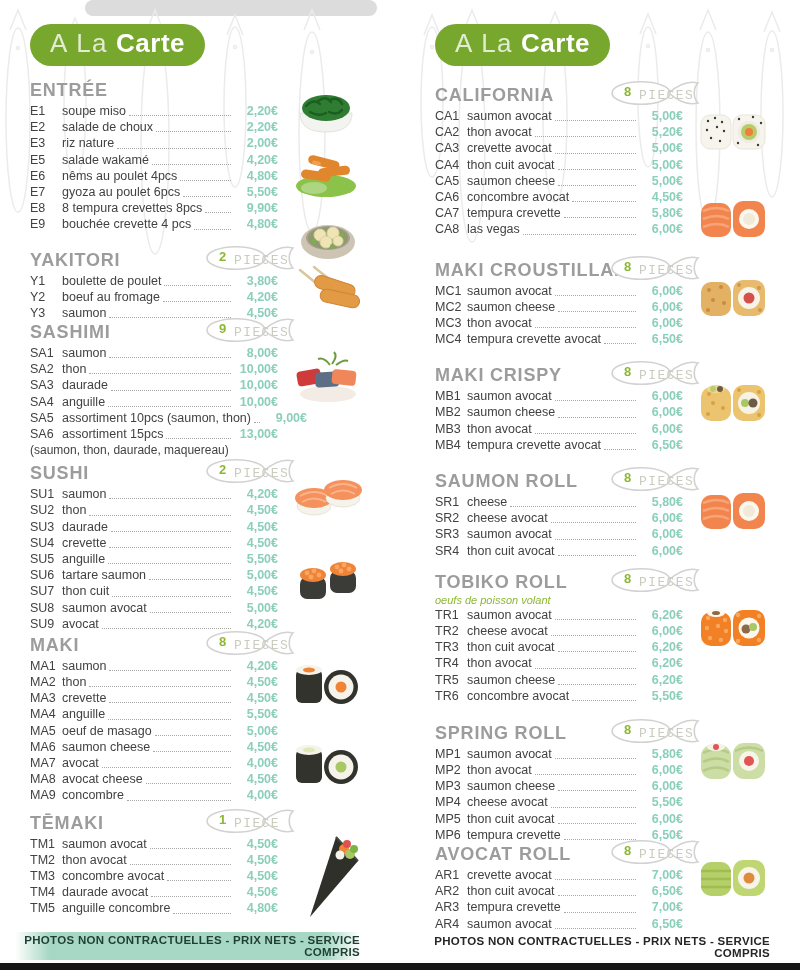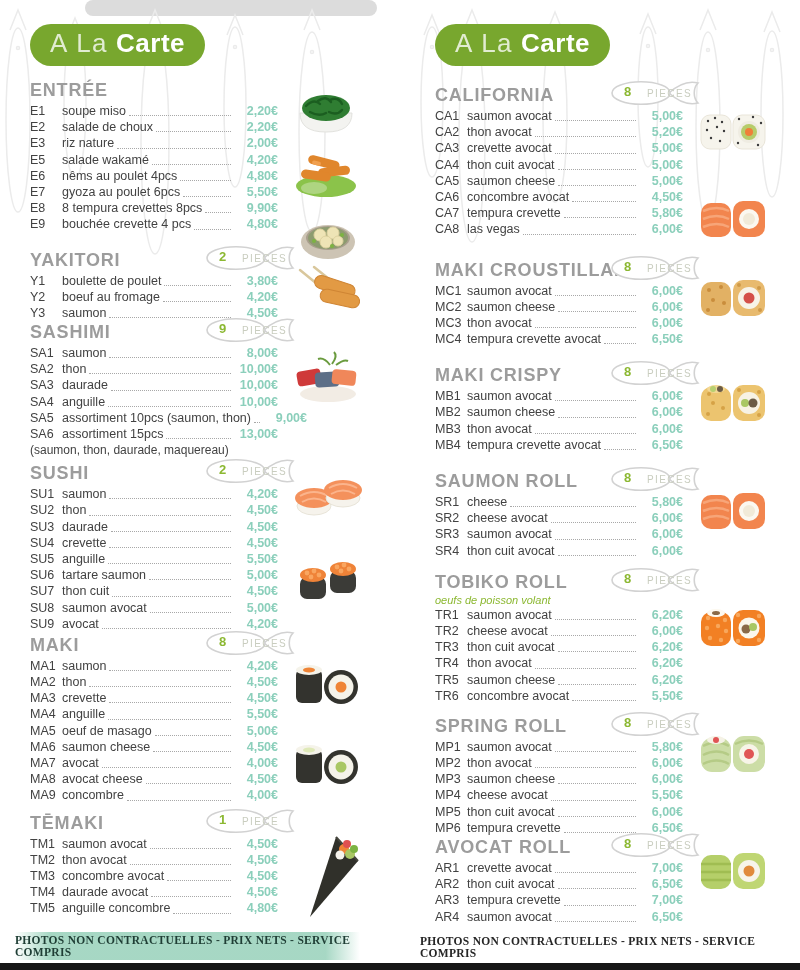--- a/index.html
+++ b/index.html
@@ -19,34 +19,34 @@
   }
   .pill-light{color:rgba(255,255,255,.78);font-weight:400;letter-spacing:1.5px;}
   .pill-bold{font-weight:bold;letter-spacing:.5px;margin-left:8px;}
   .sections{position:relative;}
   .section{position:relative;width:348px;}
   .sec-head{position:relative;height:22px;margin-bottom:2px;}
   .sec-title{font-size:18px;font-weight:bold;color:var(--titlegray,#9c9c9c);letter-spacing:.8px;}
   .badge{position:absolute;left:176px;top:-5px;width:92px;height:26px;}
   .badge svg{position:absolute;left:0;top:0;}
   .badge-count{position:absolute;left:13px;top:4px;font-size:13px;font-weight:bold;color:var(--badge-green,#8cb832);z-index:1;}
-  .badge-unit{position:absolute;left:36px;top:8px;font-size:10px;color:#c9cdbf;letter-spacing:1.4px;z-index:1;}
+  .badge-unit{position:absolute;left:28px;top:8px;font-size:13px;color:#c9cdbf;letter-spacing:1.4px;z-index:1;font-family:Liberation Mono, monospace;}
   .subtitle{font-size:11px;font-style:italic;color:var(--badge-green,#8cb832);height:14px;line-height:13px;margin-top:-2px;}
   .rows{width:248px;}
   .row{display:flex;align-items:baseline;height:16.2px;font-size:12.5px;color:#424242;}
   .code{flex:none;width:32px;}
   .label{flex:none;padding-right:3px;white-space:nowrap;}
   .dots{flex:1;min-width:6px;height:0;align-self:flex-end;border-bottom:1.5px dotted #a8a8a8;margin:0 3px 4px 0;}
   .price{flex:none;min-width:44px;text-align:right;font-weight:bold;color:var(--price,#8bcfbb);}
   .note{font-size:12px;color:#424242;height:15px;line-height:15px;}
   .photo{position:absolute;left:258px;}
   .photo svg{display:block;}
   .footer-band{
-    position:absolute;left:15px;right:40px;bottom:10px;text-align:left;
-    font-family:Liberation Serif, serif;font-weight:bold;font-size:11.5px;
+    position:absolute;left:15px;right:40px;bottom:10px;text-align:right;
+    font-family:Liberation Sans, sans-serif;font-weight:bold;font-size:11.5px;
     letter-spacing:.3px;color:#1f3e35;padding:2px 0;
     background:linear-gradient(90deg,rgba(159,212,191,0) 0%,rgba(159,212,191,.92) 10%,rgba(159,212,191,.92) 90%,rgba(159,212,191,0) 100%);
   }
   .footer-plain{background:none;color:#262626;left:20px;right:30px;bottom:9px;}
   .bottom-bar{position:absolute;left:0;right:0;bottom:0;height:7px;background:#161616;z-index:3;}
 </style>
 </head>
 <body>
 
 <svg class="bgfish" width="800" height="290" viewBox="0 0 800 290">
@@ -886,21 +886,21 @@
               <circle cx="60" cy="27" r="4" fill="#a9c764"></circle>
               <g fill="#f8a75c">
                 <circle cx="45" cy="15" r="2.2"></circle>
                 <circle cx="66" cy="16" r="2.2"></circle>
                 <circle cx="45" cy="41" r="2.2"></circle>
                 <circle cx="66" cy="40" r="2.2"></circle>
               </g>
             </svg>
           </div>
         </div>
-        <div class="section" style="margin-top: 11px;">
+        <div class="section" style="margin-top: 18px;">
           <div class="sec-head"><span class="sec-title">SPRING ROLL</span><div class="badge">
               <svg width="92" height="26" viewBox="0 0 92 26">
                 <path d="M58 13 C 69 3 79 1 87 3 C 82 8 82 18 87 23 C 79 25 69 23 58 13 Z" fill="none" stroke="#d2d2d2" stroke-width="1.6"></path>
                 <ellipse cx="30" cy="13" rx="29" ry="11.3" fill="#ffffff" stroke="#d2d2d2" stroke-width="1.6"></ellipse>
               </svg>
               <span class="badge-count">8</span>
               <span class="badge-unit">PIECES</span>
             </div></div>
           <div class="rows">
             <div class="row">

